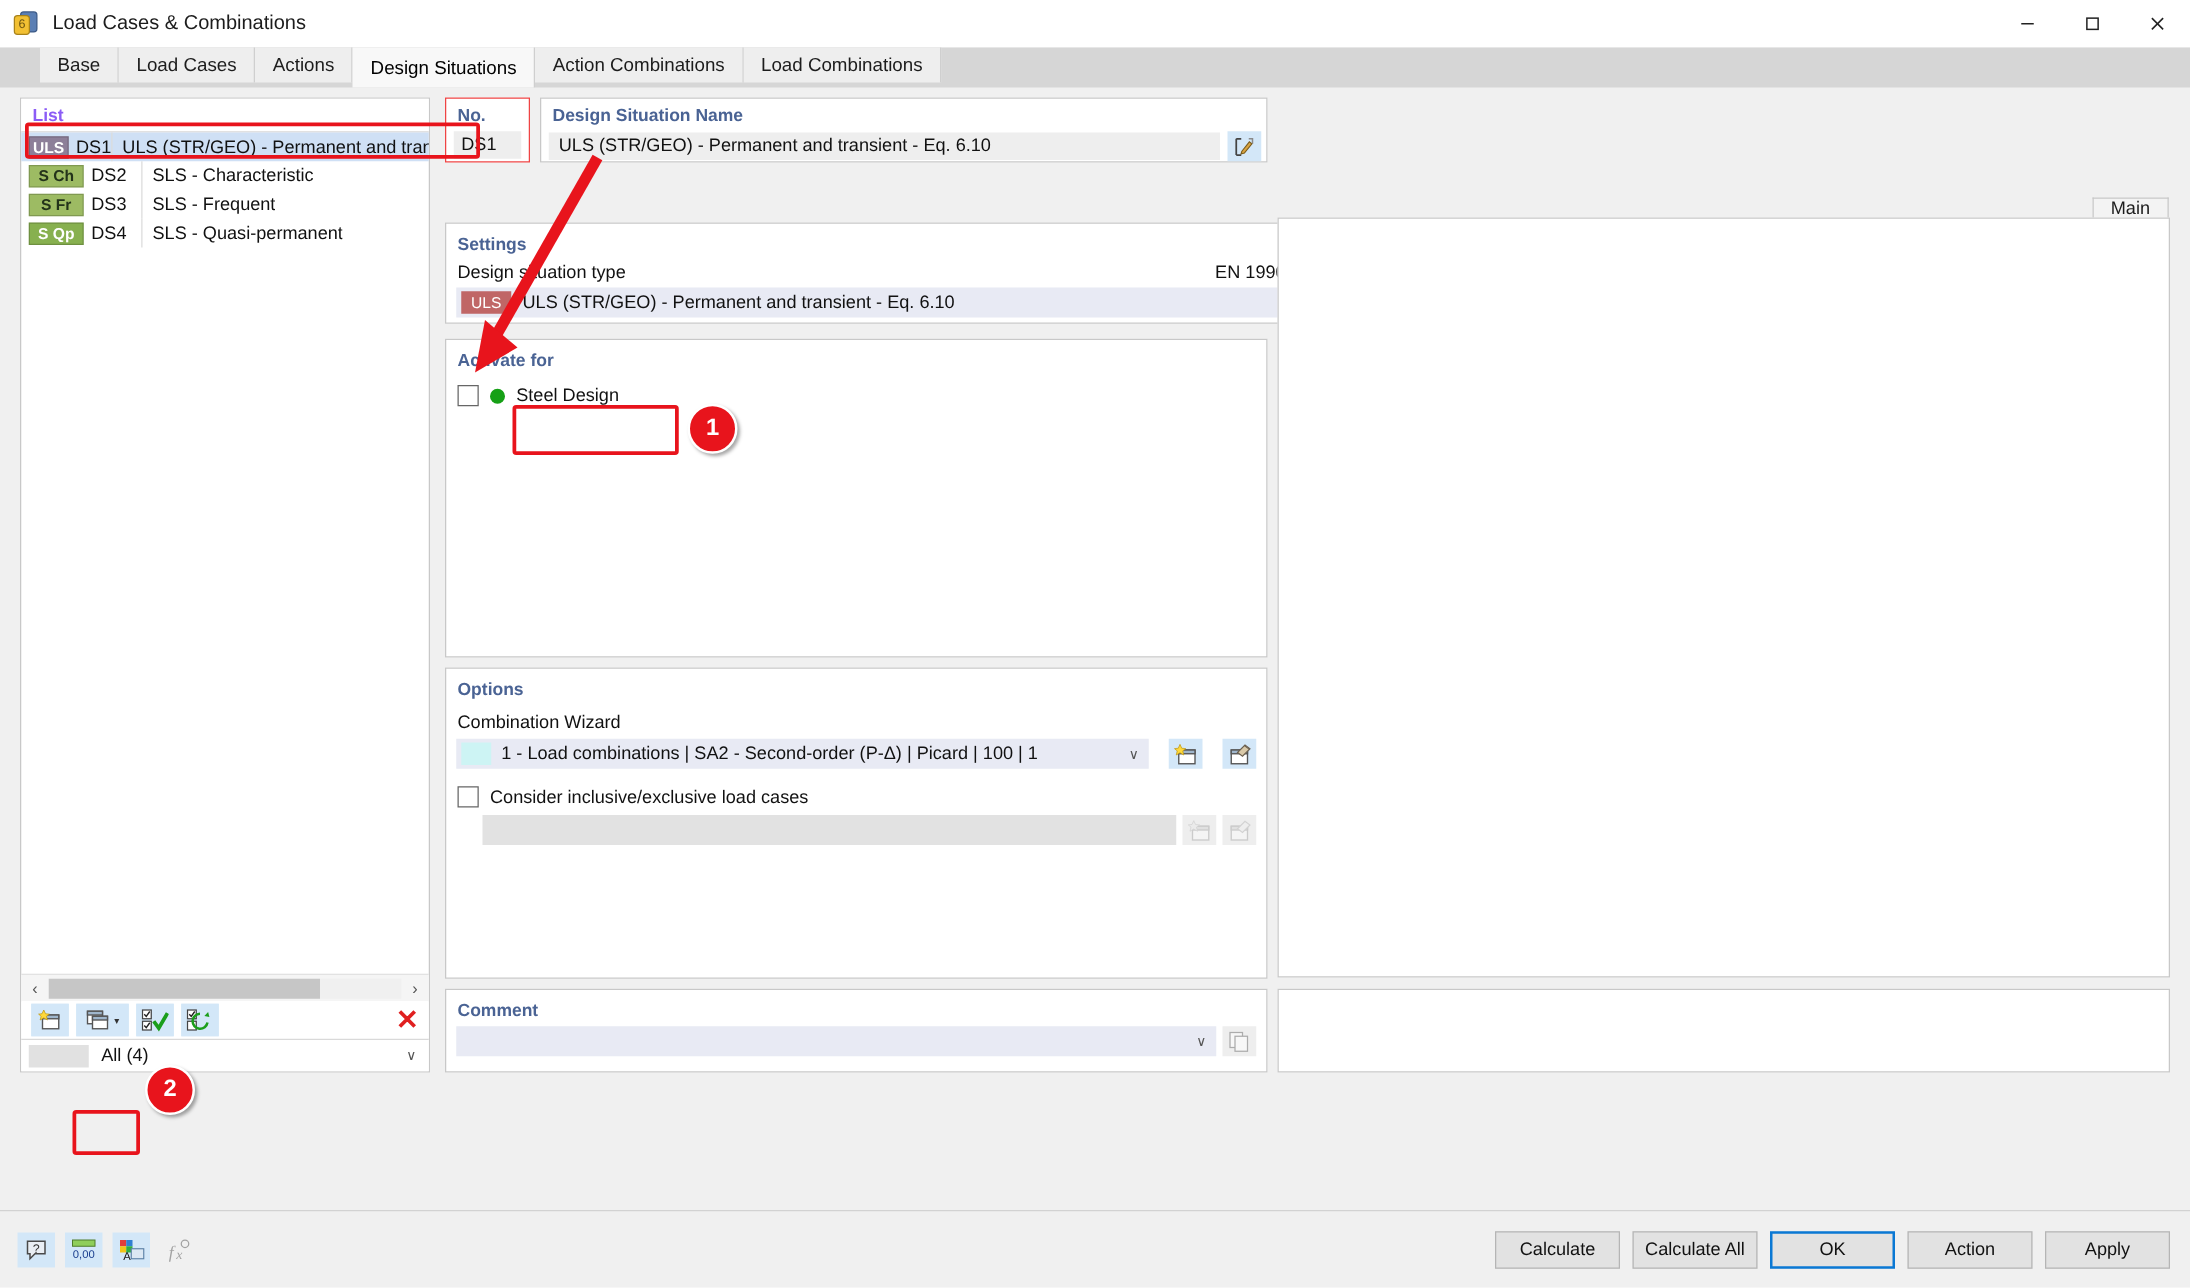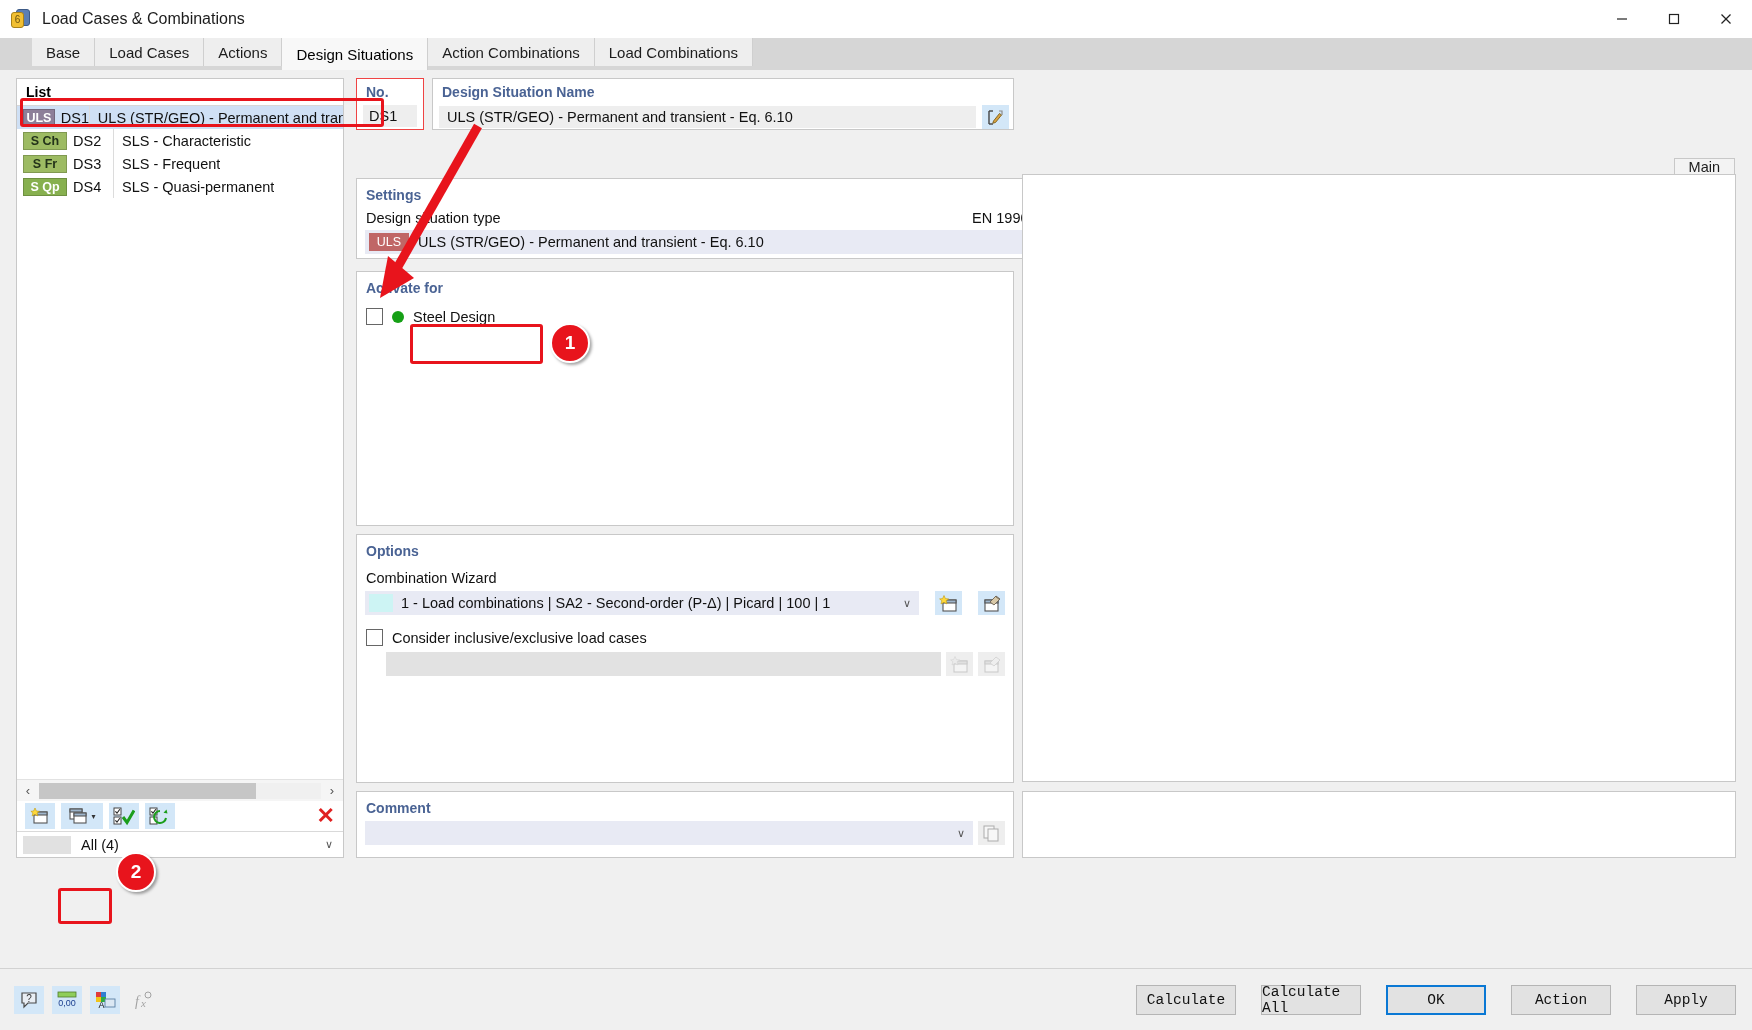--- a/index.html
+++ b/index.html
@@ -62,21 +62,21 @@
   .tab.active { background: #f8f8f8; height: 32px; color:#000; }
 
   
   .list-panel {
     position: absolute; left: 16px; top: 78px; width: 328px; height: 780px;
     background: #ffffff; border: 1px solid #c8c8c8;
   }
   .list-header {
     height: 27px; border-bottom: 1px solid #d7d7d7; background:#fff;
     display:flex; align-items:center; padding-left: 9px;
-    font-weight: bold; font-size: 14px; color: #000000;
+    font-weight: bold; font-size: 14px; color: #8b5cf6;
   }
   .list-rows { position:relative; }
   .lrow {
     height: 23px; display: flex; align-items: center; font-size: 14.5px; color:#111;
   }
   .lrow.selected { background: #cfe0f5; }
   .badge {
     width: 44px; height: 18px; margin-left: 6px; margin-right: 6px;
     display:flex; align-items:center; justify-content:center;
     font-size: 12.5px; color: #ffffff; font-weight: 600;
@@ -213,21 +213,21 @@
     position:absolute; left:0; bottom:0; width:1752px; height:62px;
     background:#f0f0f0; border-top:1px solid #d2d2d2;
     display:flex; align-items:center;
   }
   .bb-icons { display:flex; gap:8px; margin-left:14px; }
   .bbicon {
     width:30px; height:28px; background:#d3e7f8;
     display:flex; align-items:center; justify-content:center;
   }
   .bbicon.plain { background:transparent; }
-  .bb-buttons { margin-left:auto; margin-right:16px; display:flex; gap:25px;font-family:Liberation Mono, monospace; }
+  .bb-buttons { margin-left:auto; margin-right:16px; display:flex; gap:10px; }
   .btn {
     width: 100px; height: 30px; background:#e2e2e2; border:1px solid #b5b5b5;
     display:flex; align-items:center; justify-content:center;
     font-size:14.5px; color:#111;
   }
   .btn.default { border:2px solid #0a78d4; }
 
   
   .ann-rect {
     position:absolute; border:3px solid #e8141c; border-radius:3px; pointer-events:none;

